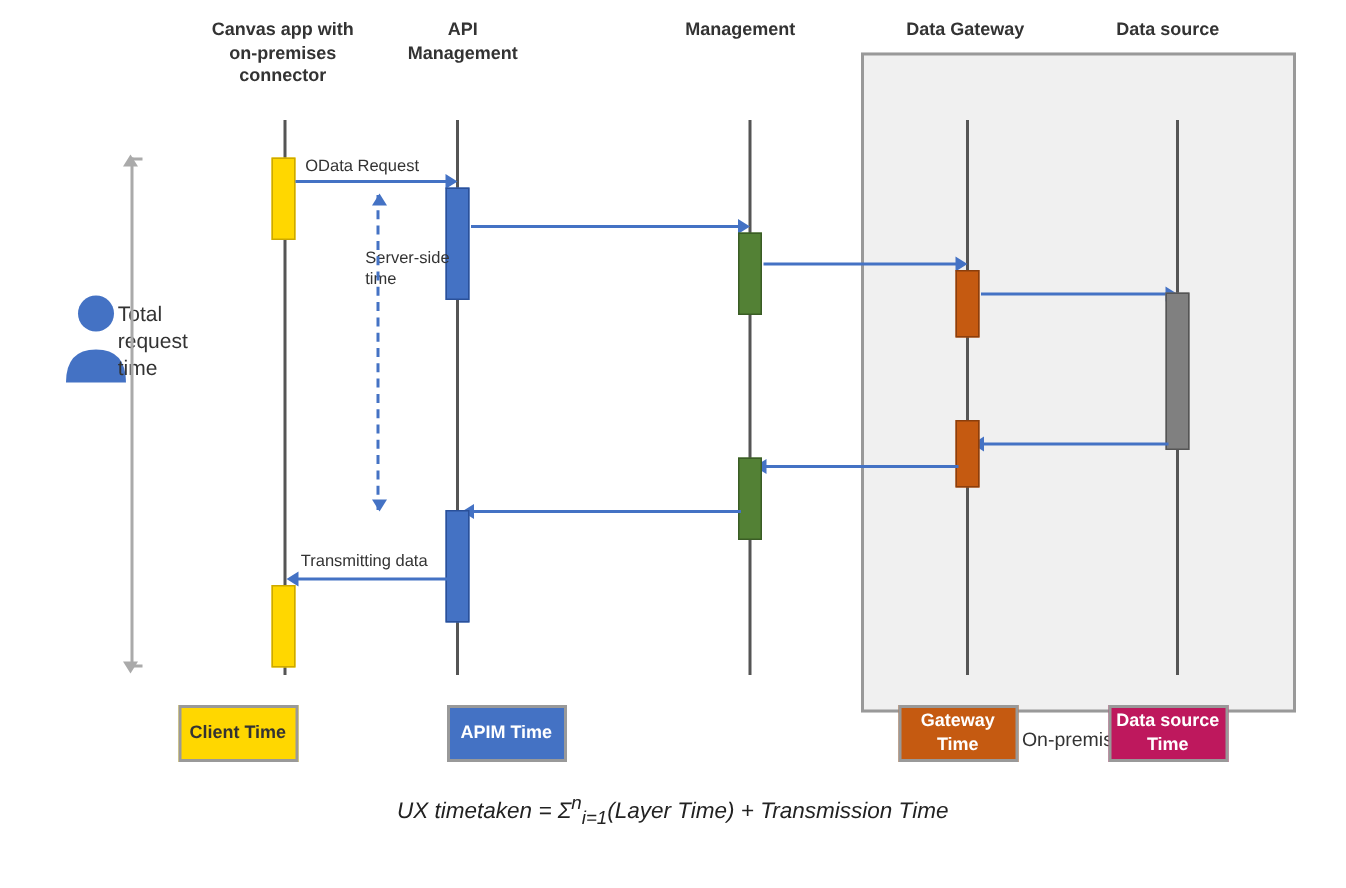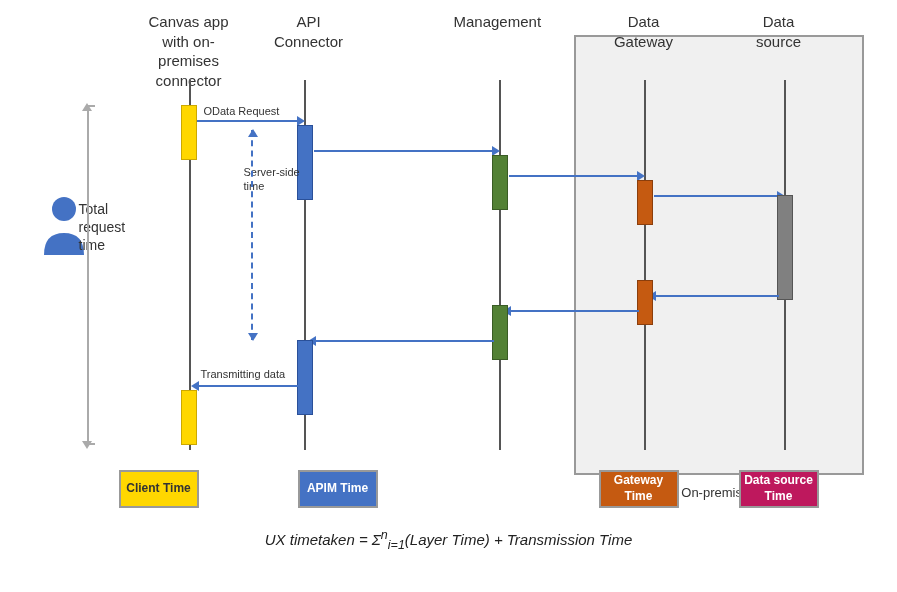--- a/index.html
+++ b/index.html
@@ -46,22 +46,22 @@
       text-align: center;
       font-size: 13px;
       color: #333;
       font-weight: 500;
     }
 
     
     .col-header {
       position: absolute;
       top: 2px;
-      font-size: 15px;
-      font-weight: 400;
+      font-size: 12px;
+      font-weight: 700;
       color: #333;
       text-align: center;
       line-height: 1.3;
     }
 
     .header-canvas {
       left: 130px;
       width: 100px;
     }
 
@@ -143,21 +143,21 @@
 </head>
 <body>
 
 <div class="main-container">
   <div class="diagram-area">
 
     <div class="onpremises-box"></div>
     <div class="onpremises-label">On-premises</div>
 
     <div class="col-header header-canvas">Canvas app with on-premises connector</div>
-    <div class="col-header header-apim">API Connector</div>
+    <div class="col-header header-apim">API Management</div>
     <div class="col-header header-connector">Management</div>
     <div class="col-header header-gateway">Data Gateway</div>
     <div class="col-header header-datasource">Data source</div>
 
     <div class="person-icon">
       <svg viewBox="0 0 50 65" width="50" height="65">
         <circle cx="25" cy="14" r="12" fill="#4472c4" stroke="none"></circle>
         <path d="M5 60 Q5 38 25 38 Q45 38 45 60" fill="#4472c4" stroke="none"></path>
       </svg>
     </div>

